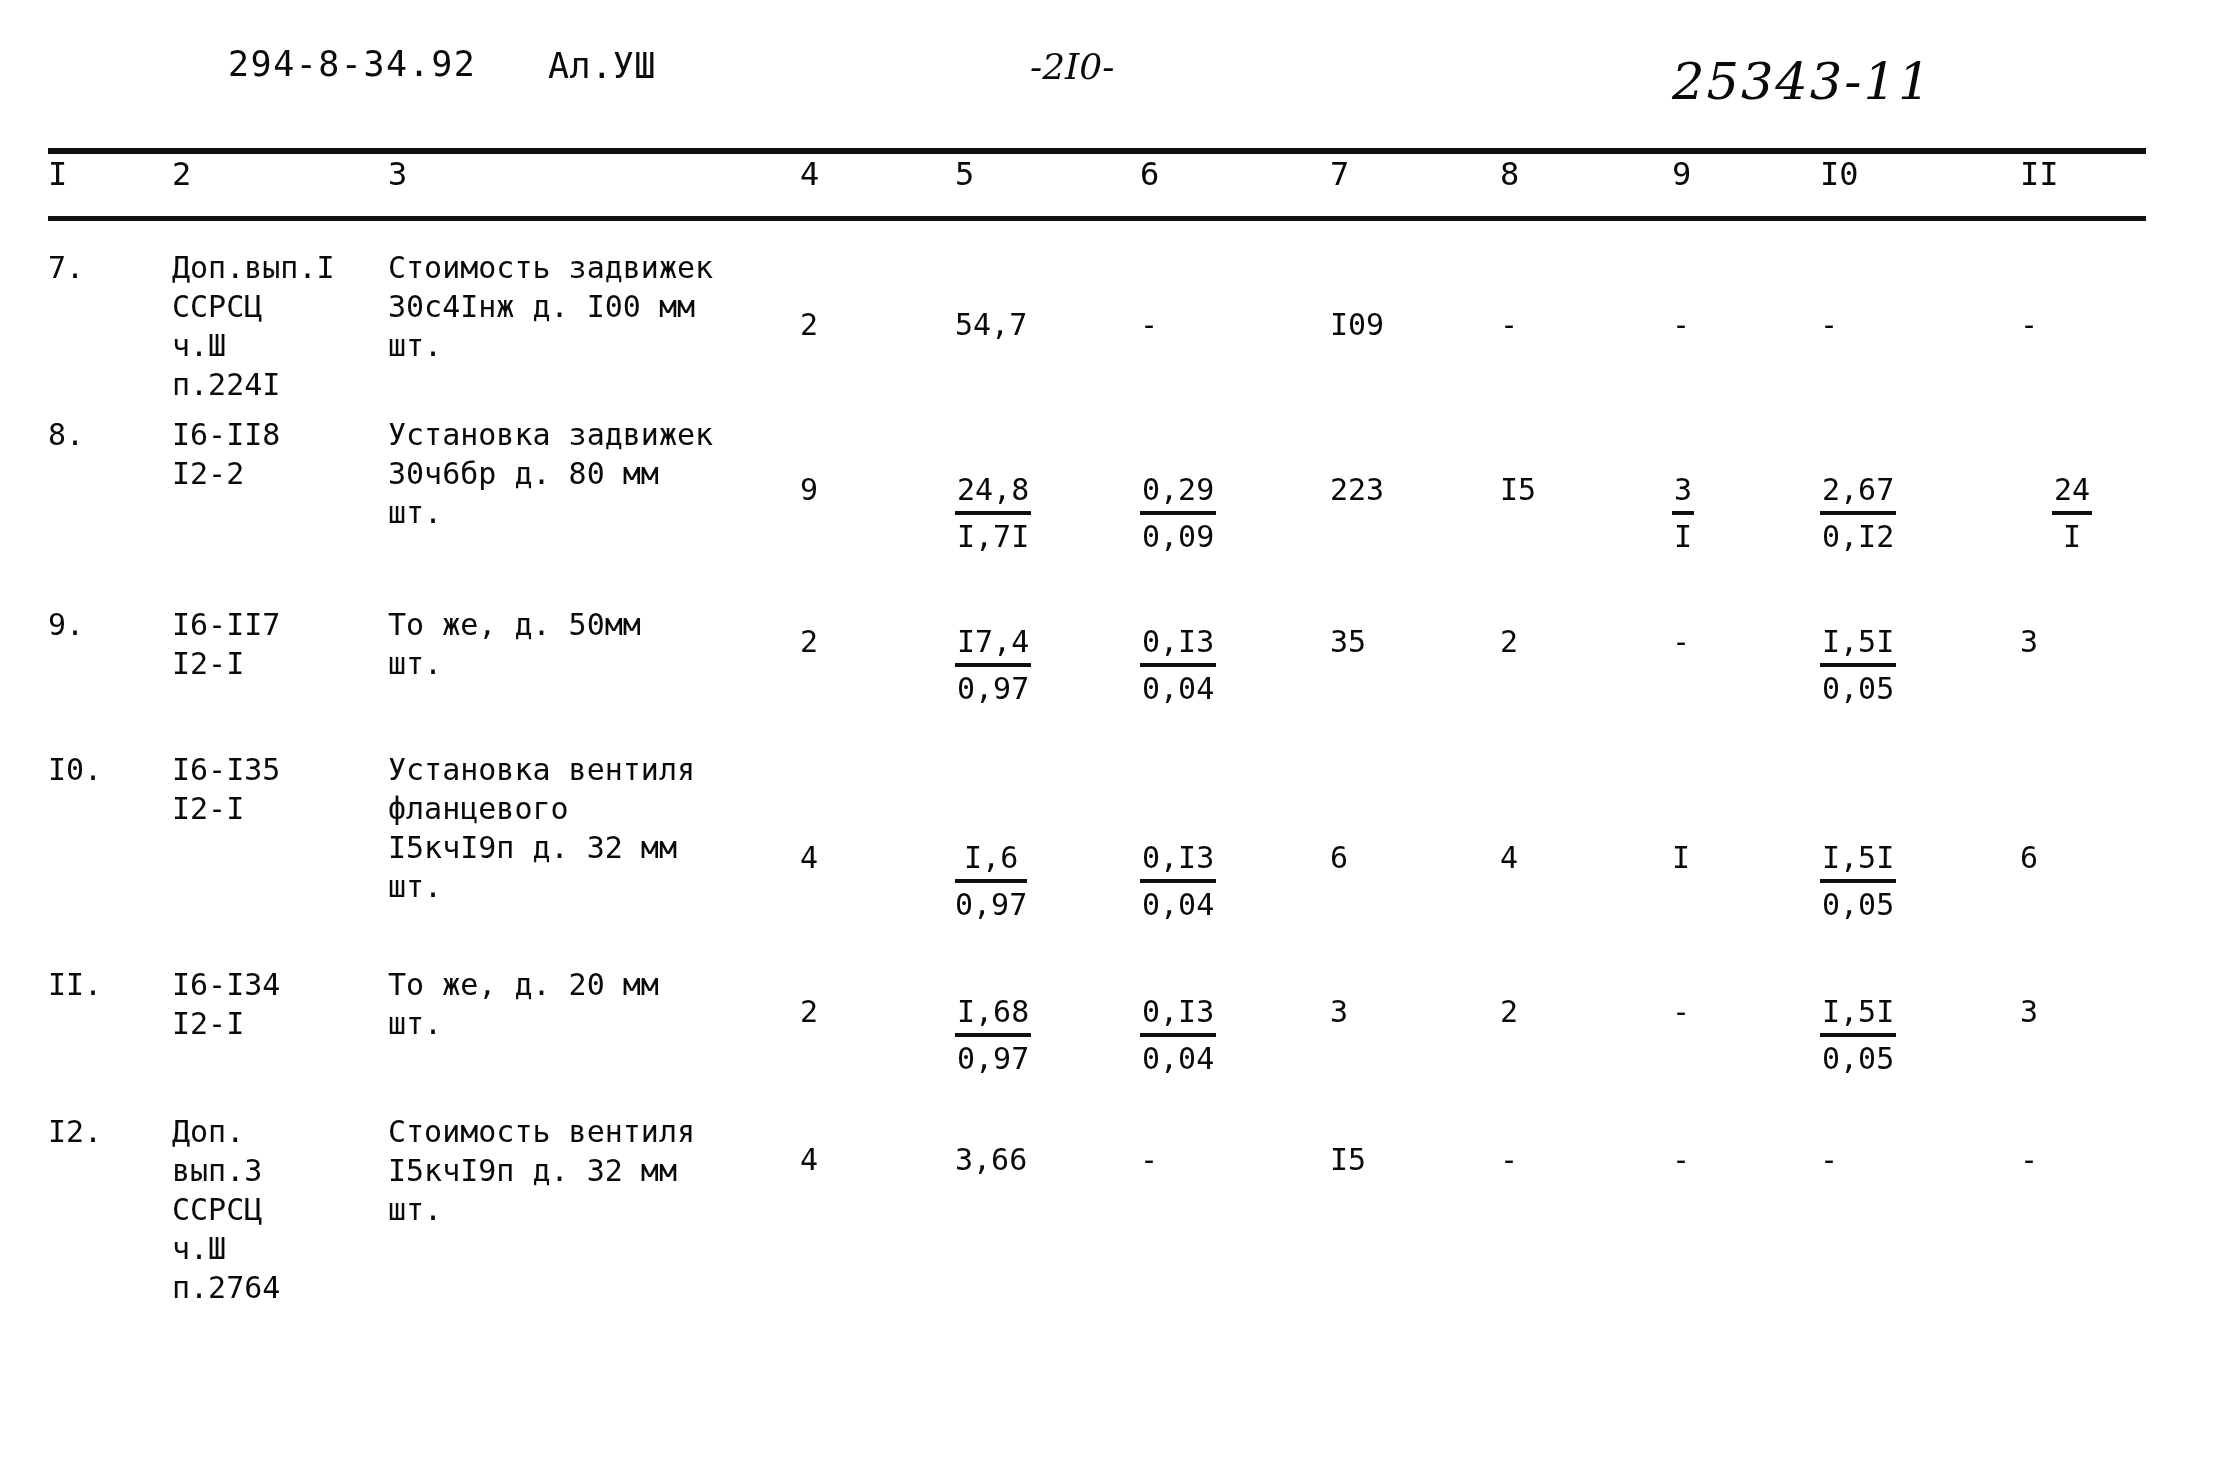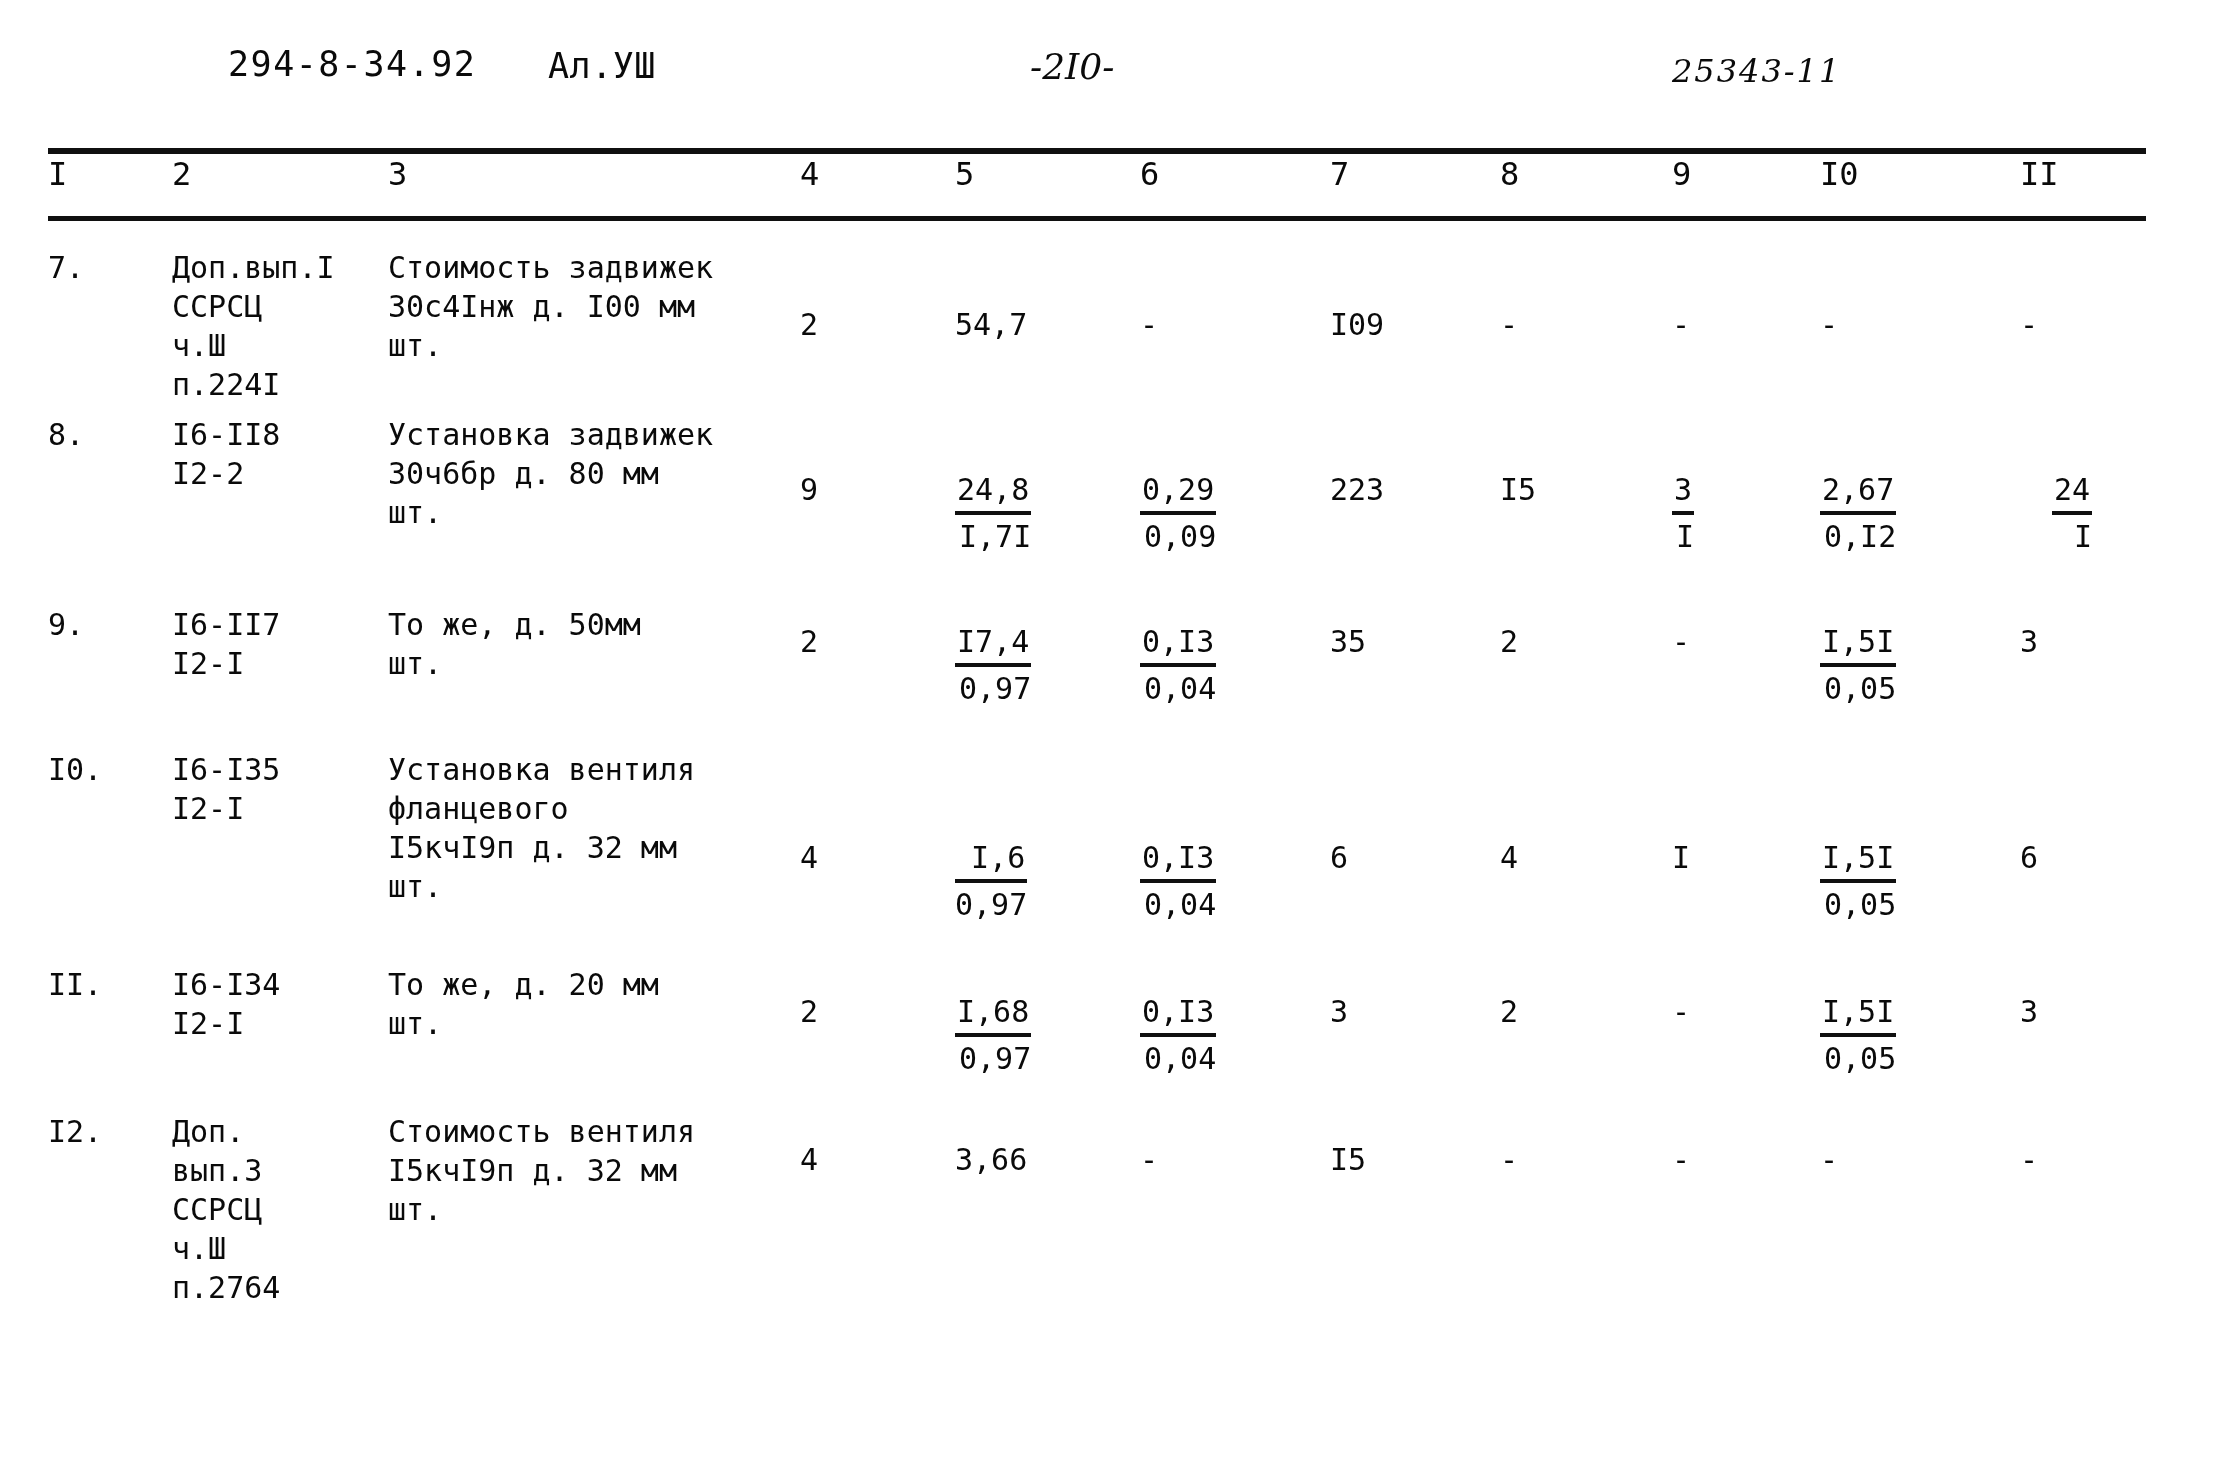--- a/index.html
+++ b/index.html
@@ -49,21 +49,21 @@
     font-family: "DejaVu Serif", serif;
     font-size: 36px;
     font-style: italic;
     white-space: nowrap;
   }
   .hdr-doc {
     position: absolute;
     left: 1672px;
     top: 8px;
     font-family: "DejaVu Serif", serif;
-    font-size: 32px;
+    font-size: 51px;
     font-style: italic;
     letter-spacing: 2px;
     white-space: nowrap;
   }
 
   
   .rule {
     position: absolute;
     left: 48px;
     width: 2098px;
@@ -105,21 +105,21 @@
   .c6  { left: 1140px;}
   .c7  { left: 1330px;}
   .c8  { left: 1500px;}
   .c9  { left: 1672px;}
   .c10 { left: 1820px;}
   .c11 { left: 2020px;}
 
   
   .frac {
     display: inline-block;
-    text-align: right;
+    text-align: center;
     line-height: 39px;
   }
   .frac .num {
     display: block;
     border-bottom: 4px solid #101010;
     padding: 0 2px 2px 2px;
   }
   .frac .den {
     display: block;
     padding-top: 2px;

